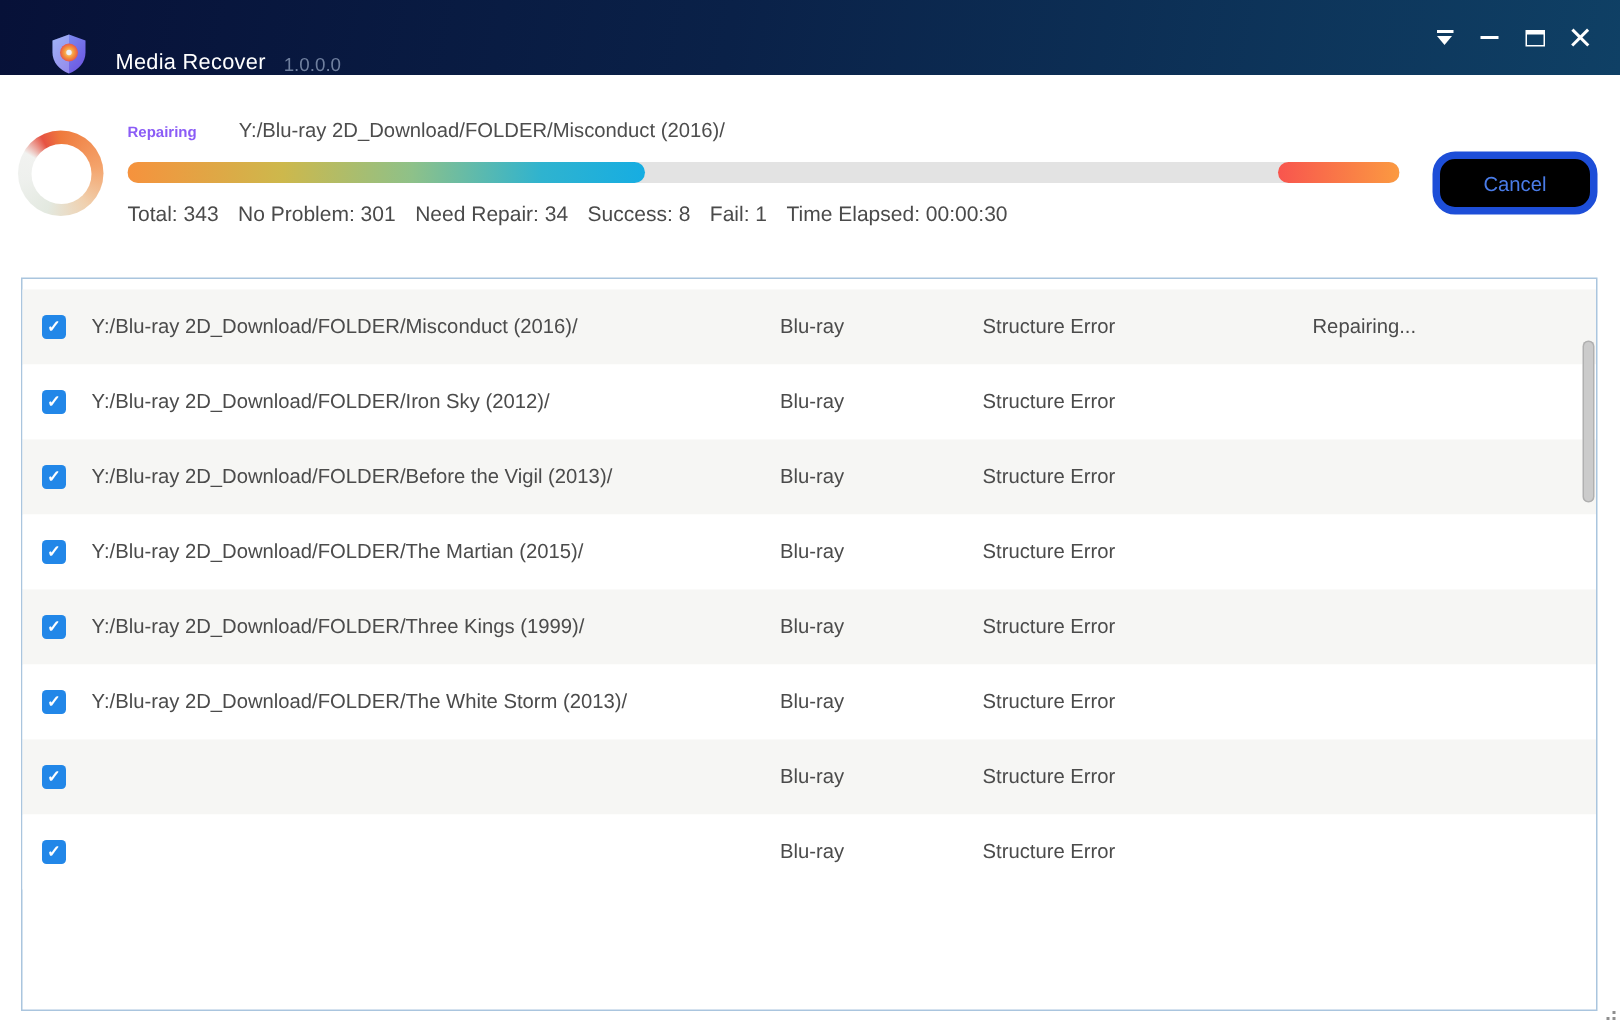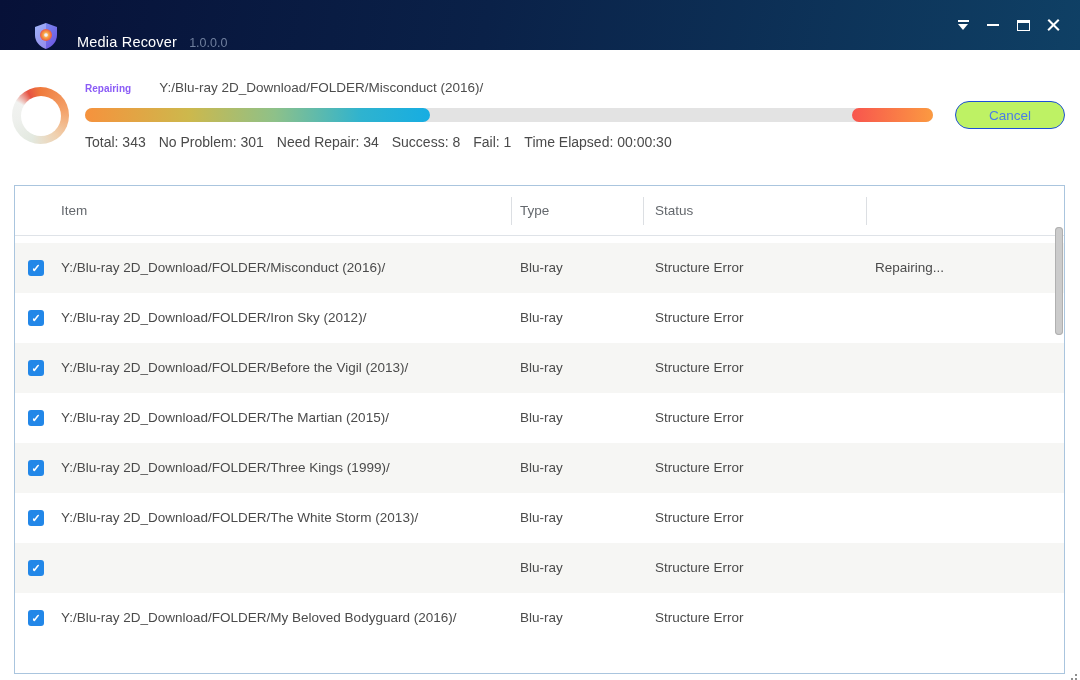--- a/index.html
+++ b/index.html
@@ -44,22 +44,22 @@
     background:#e3e3e3; border-radius:7px; overflow:hidden; }
   .seg { position:absolute; top:0; height:14px; }
   .seg.done { left:0;
     background:linear-gradient(90deg,#f6923d 0%,#cdb84c 30%,#8ec189 55%,#2fb3cf 80%,#16ade2 100%);
     border-radius:0 7px 7px 0; }
   .seg.fail { right:0;
     background:linear-gradient(90deg,#f8554e 0%,#fb9a41 100%);
     border-radius:7px 0 0 7px; }
   .stats { position:absolute; left:85px; top:84px; display:flex; gap:13px;
     font-size:14px; color:#4a4a4a; white-space:nowrap; }
-  .cancel { position:absolute; left:955px; top:51px; width:110px; height:28px;
-    background:#bef264; border:1px solid #1d4ed8; border-radius:15px;
+  .cancel { position:absolute; left:955px; top:51px; width:110px; height:42px;
+    background:#000000; border:5px solid #1d4ed8; border-radius:15px;
     color:#4a7ce8; font-size:13.5px; font-family:"Liberation Sans", sans-serif; cursor:pointer; }
 
   
   .panel { position:absolute; left:14px; top:185px; width:1051px; height:489px;
     border:1px solid #aac5de; background:#fff; }
   .tabs { display:flex; height:30px; border-bottom:1px solid #cfd8e2; }
   .tab { flex:1; display:flex; align-items:center; justify-content:center;
     font-size:13px; cursor:pointer; }
   .tab.active { background:#7b8fa0; color:#ffffff; border-top:1px solid #64788c; }
   .tab.inactive { background:#ffffff; color:#9aa6b4; border-left:1px solid #d9dee3; }
@@ -159,29 +159,20 @@
       <span>Need Repair: 34</span>
       <span>Success: 8</span>
       <span>Fail: 1</span>
       <span>Time Elapsed: 00:00:30</span>
     </div>
     <button class="cancel">Cancel</button>
   </div>
 
   <div class="panel">
 
-    <div class="thead">
-      <span class="col c-item">Item</span>
-      <span class="col c-type">Type</span>
-      <span class="col c-status">Status</span>
-      <span class="col c-extra"></span>
-      <span class="vsep s1"></span>
-      <span class="vsep s2"></span>
-      <span class="vsep s3"></span>
-    </div>
 
     <div class="tbody">
       <div class="row odd">
         <span class="checkbox">
             <span class="check">✓</span>
           </span>
         <span class="cell item">Y:/Blu-ray 2D_Download/FOLDER/Misconduct (2016)/</span>
         <span class="cell type">Blu-ray</span>
         <span class="cell status">Structure Error</span>
         <span class="cell action">Repairing...</span>
@@ -236,21 +227,20 @@
             <span class="check">✓</span>
           </span>
         <span class="cell type">Blu-ray</span>
         <span class="cell status">Structure Error</span>
         <span class="cell action"></span>
       </div>
       <div class="row even">
         <span class="checkbox">
             <span class="check">✓</span>
           </span>
-        <span class="cell item">Y:/Blu-ray 2D_Download/FOLDER/My Beloved Bodyguard (2016)/</span>
         <span class="cell type">Blu-ray</span>
         <span class="cell status">Structure Error</span>
         <span class="cell action"></span>
       </div>
     </div>
 
     <div class="scroll-thumb"></div>
   </div>
 
   <div class="resize-grip"></div>

